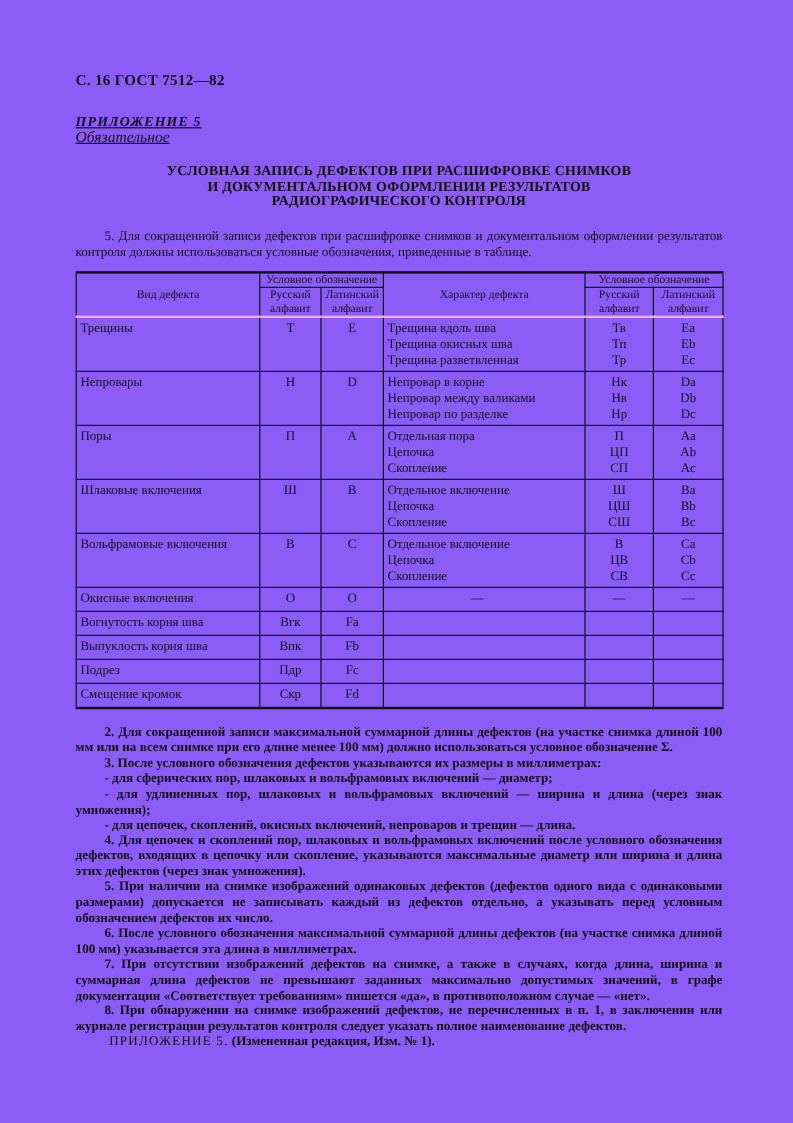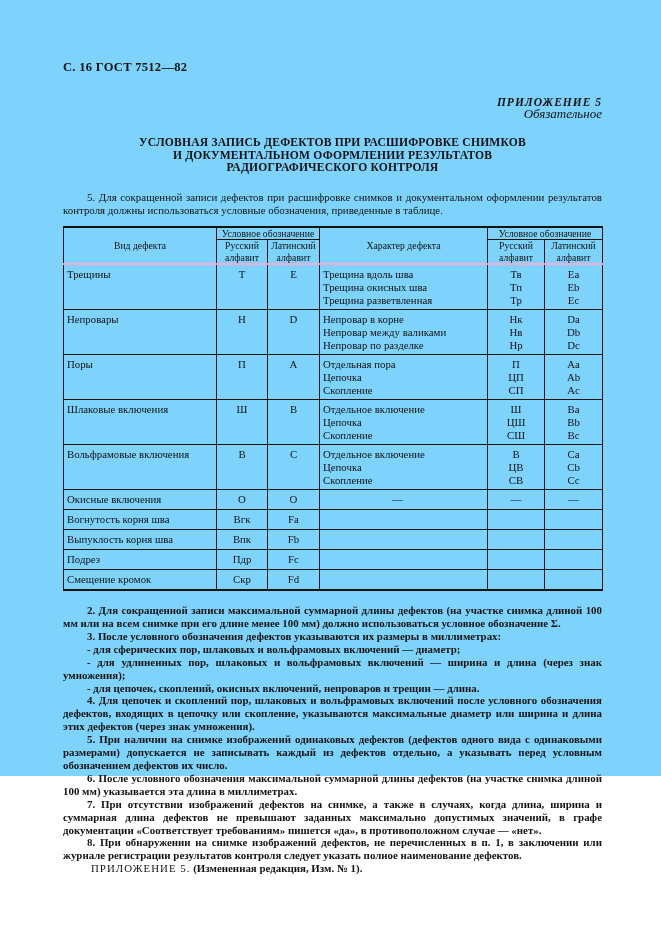--- a/index.html
+++ b/index.html
@@ -3,26 +3,26 @@
 <meta charset="utf-8">
 <style>
   html, body { margin: 0; padding: 0; }
   body {
     width: 661px; height: 936px;
     background: #ffffff;
     font-family: "Liberation Serif", "DejaVu Serif", serif;
     color: #121212;
     overflow: hidden;
   }
-  .page { position: relative; width: 661px; height: 776px; background: #7dd3fc; }
+  .page { position: relative; width: 661px; height: 936px; background: #8b5cf6; }
   .content { position: absolute; left: 63px; top: 60px; width: 539px; }
 
   .doc-header { font-weight: bold; font-size: 12.5px; letter-spacing: 0.3px; }
 
-  .annex-block { text-align: right; margin-top: 21px; }
+  .annex-block { margin-top: 21px; text-decoration: underline; }
   .annex-label { font-style: italic; font-weight: bold; font-size: 11.5px; letter-spacing: 1px; }
   .annex-sub { font-style: italic; font-size: 13px; line-height: 12px; }
 
   .title-block { text-align: center; font-weight: bold; font-size: 11.6px; line-height: 12.6px; margin-top: 17px; letter-spacing: 0.2px; }
 
   .intro { margin: 16px 0 0 0; }
 
   .para, .intro {
     font-size: 10.9px; line-height: 12.9px;
     text-align: justify; text-indent: 24px;

